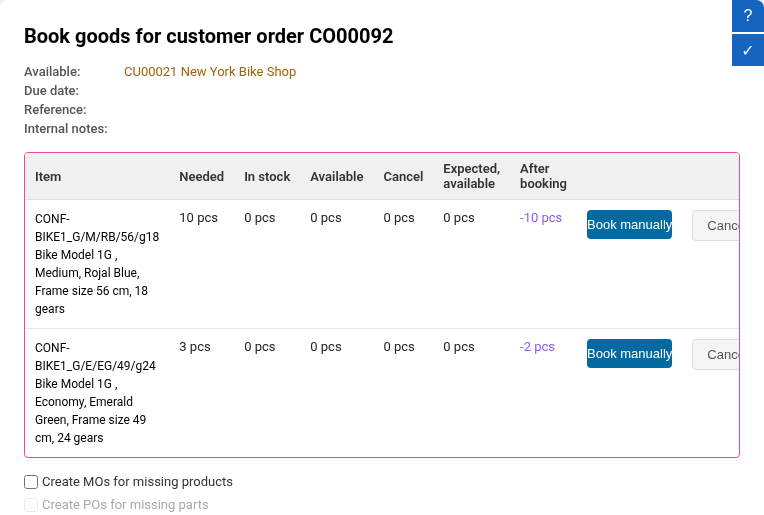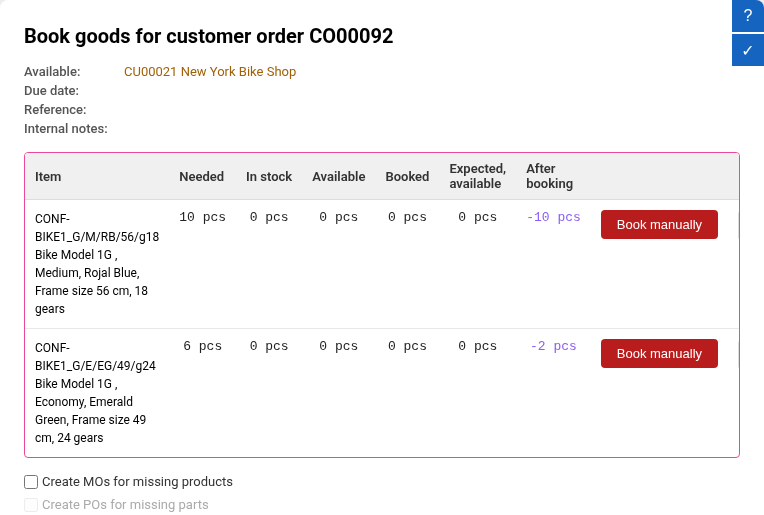--- a/index.html
+++ b/index.html
@@ -99,32 +99,31 @@
       color: #222;
     }
     .item-name {
       font-size: 12px;
       line-height: 1.5;
       color: #000000;
       text-align: right;
     }
     .num-cell {
       white-space: nowrap;
-      text-align: center;
-      font-family: Liberation Mono, monospace;
+      text-align: left;
     }
     .negative {
       color: #8b5cf6;
     }
     .btn-book {
-      background: #b91c1c;
+      background: #0369a1;
       color: #fff;
       border: none;
       border-radius: 4px;
-      padding: 7px 16px;
+      padding: 7px 0;
       font-size: 13px;
       font-weight: 500;
       cursor: pointer;
       white-space: nowrap;
     }
     .btn-cancel-booking {
       background: #f5f5f5;
       color: #555;
       border: 1px solid #ddd;
       border-radius: 4px;
@@ -190,21 +189,21 @@
   </div>
 
   <div class="table-wrapper">
     <table>
       <thead>
         <tr>
           <th>Item</th>
           <th>Needed</th>
           <th>In stock</th>
           <th>Available</th>
-          <th>Booked</th>
+          <th>Cancel</th>
           <th>Expected,<br>available</th>
           <th>After<br>booking</th>
           <th></th>
           <th></th>
         </tr>
       </thead>
       <tbody>
 
         <tr>
           <td>
@@ -221,21 +220,21 @@
           </td>
           <td>
             <button class="btn-cancel-booking">Cancel bookings</button>
           </td>
         </tr>
 
         <tr>
           <td>
             <span class="item-name">CONF-BIKE1_G/E/EG/49/g24<br>Bike Model 1G ,<br>Economy, Emerald<br>Green, Frame size 49<br>cm, 24 gears</span>
           </td>
-          <td class="num-cell">6 pcs</td>
+          <td class="num-cell">3 pcs</td>
           <td class="num-cell">0 pcs</td>
           <td class="num-cell">0 pcs</td>
           <td class="num-cell">0 pcs</td>
           <td class="num-cell">0 pcs</td>
           <td class="num-cell negative">-2 pcs</td>
           <td>
             <button class="btn-book">Book manually</button>
           </td>
           <td>
             <button class="btn-cancel-booking">Cancel bookings</button>

